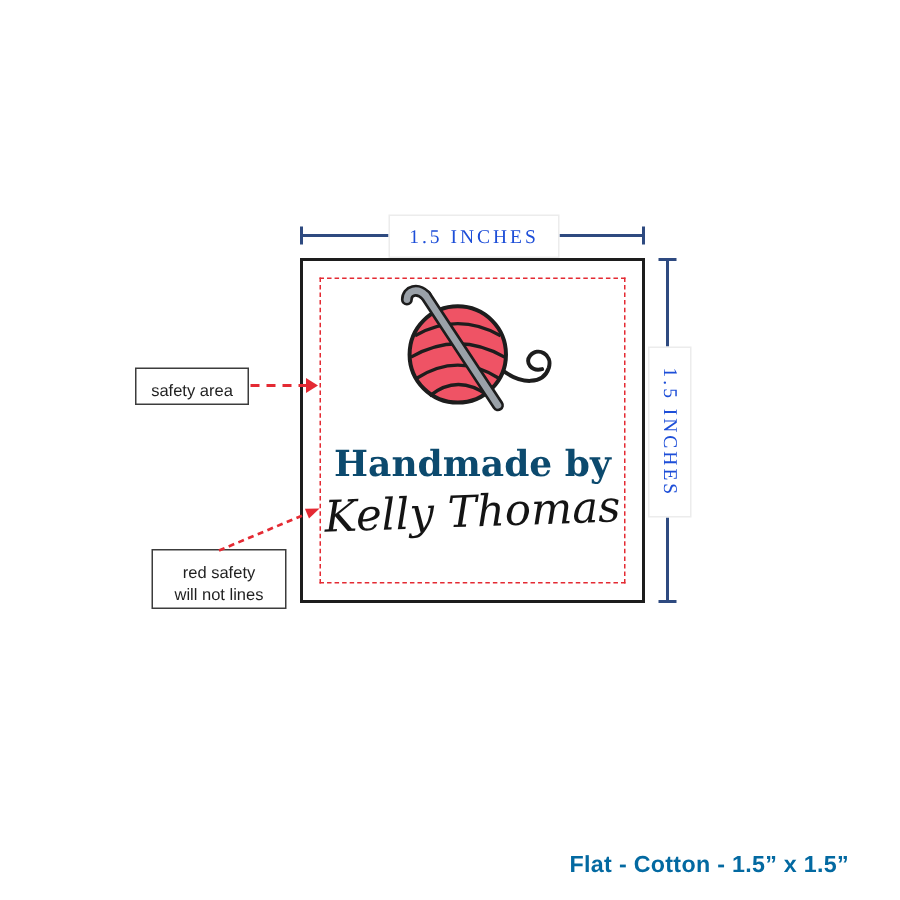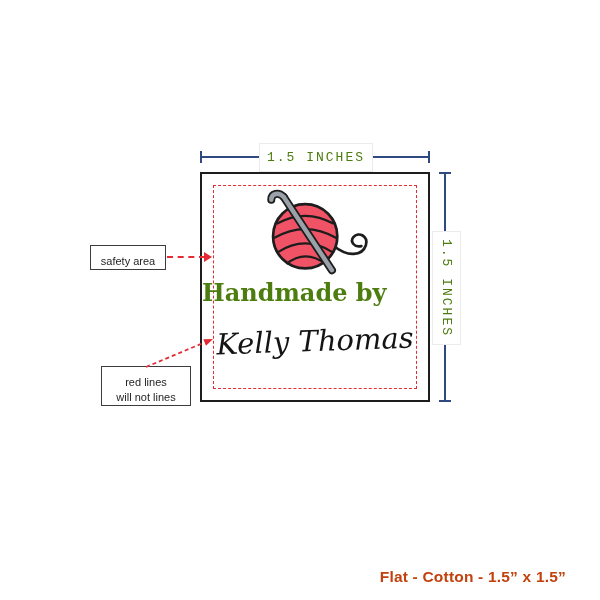--- a/index.html
+++ b/index.html
@@ -10,53 +10,53 @@
   .dim-line{position:absolute;background:#2e4a80;}
   .dim-top-line{left:201px;top:156px;width:228px;height:2px;}
   .dim-top-capL{left:200px;top:151px;width:2px;height:12px;}
   .dim-top-capR{left:428px;top:151px;width:2px;height:12px;}
   .dim-right-line{left:444px;top:173px;width:2px;height:228px;}
   .dim-right-capT{left:439px;top:172px;width:12px;height:2px;}
   .dim-right-capB{left:439px;top:400px;width:12px;height:2px;}
 
   .dim-label{position:absolute;background:#ffffff;border:1px solid #ececec;
     display:flex;align-items:center;justify-content:center;
-    font-family:Liberation Mono, monospace;font-size:13px;letter-spacing:2px;color:#4d7c0f;}
+    font-family:Liberation Serif, serif;font-size:13px;letter-spacing:2px;color:#1d4ed8;}
   .dim-label-top{left:259px;top:143px;width:112px;height:27px;}
   .dim-label-right{left:432px;top:231px;width:27px;height:112px;writing-mode:vertical-rl;}
 
   
   .label-square{position:absolute;left:200px;top:172px;width:230px;height:230px;
     box-sizing:border-box;border:2.5px solid #1d1d1d;background:#ffffff;}
   .safety-border{position:absolute;left:11px;top:11px;right:11px;bottom:11px;
     border:1.5px dashed #e42a33;}
   .artwork{position:absolute;left:50%;top:14px;transform:translateX(-50%);}
-  .heading{position:absolute;left:0;right:0;top:104px;
-    font-family:"DejaVu Serif",serif;font-weight:600;font-size:24px;color:#4d7c0f;}
+  .heading{position:absolute;left:0;right:0;top:120px;text-align:center;
+    font-family:"DejaVu Serif",serif;font-weight:600;font-size:24px;color:#0c4a6e;}
   .signature{position:absolute;left:0;right:0;top:150px;text-align:center;
     font-family:"DejaVu Serif",serif;font-style:italic;font-size:29px;color:#141414;
     transform:rotate(-2deg);}
 
   
   .callout{position:absolute;box-sizing:border-box;background:#ffffff;border:1px solid #3c3c3c;
     display:flex;flex-direction:column;align-items:center;justify-content:flex-end;
     font-size:11px;line-height:1.35;color:#1f1f1f;text-align:center;}
   .callout-safety{left:90px;top:245px;width:76px;height:25px;}
   .callout-redlines{left:101px;top:366px;width:90px;height:40px;}
 
   .arrow-safety-line{position:absolute;left:167px;top:256px;width:38px;height:0;
     border-top:2px dashed #e42a33;}
   .arrow-safety-head{position:absolute;left:204px;top:252px;width:0;height:0;
     border-top:5px solid transparent;border-bottom:5px solid transparent;
     border-left:8px solid #e42a33;}
   .arrow-redlines{position:absolute;left:139px;top:331px;width:82px;height:40px;}
 
   
   .caption{position:absolute;right:34px;top:568px;font-size:15.5px;font-weight:700;
-    letter-spacing:0.2px;color:#c2410c;}
+    letter-spacing:0.2px;color:#0369a1;}
 </style>
 </head>
 <body>
 
 <div class="stage">
 
   <div class="dim-line dim-top-line"></div>
   <div class="dim-line dim-top-capL"></div>
   <div class="dim-line dim-top-capR"></div>
   <div class="dim-label dim-label-top">1.5 INCHES</div>
@@ -92,21 +92,21 @@
     <div class="signature">Kelly Thomas</div>
   </div>
 
   <div class="callout callout-safety">
     <span>safety area</span>
   </div>
   <div class="arrow-safety-line"></div>
   <div class="arrow-safety-head"></div>
 
   <div class="callout callout-redlines">
-    <span>red lines</span>
+    <span>red safety</span>
     <span>will not lines</span>
   </div>
   <svg class="arrow-redlines" viewBox="0 0 82 40" aria-hidden="true">
     <line x1="7" y1="36" x2="63" y2="12.5" stroke="#e42a33" stroke-width="1.8" stroke-dasharray="4 3"></line>
     <polygon points="74,8 67,14.7 64.3,8.2" fill="#e42a33"></polygon>
   </svg>
 
   <div class="caption">Flat - Cotton - 1.5” x 1.5”</div>
 
 </div>

